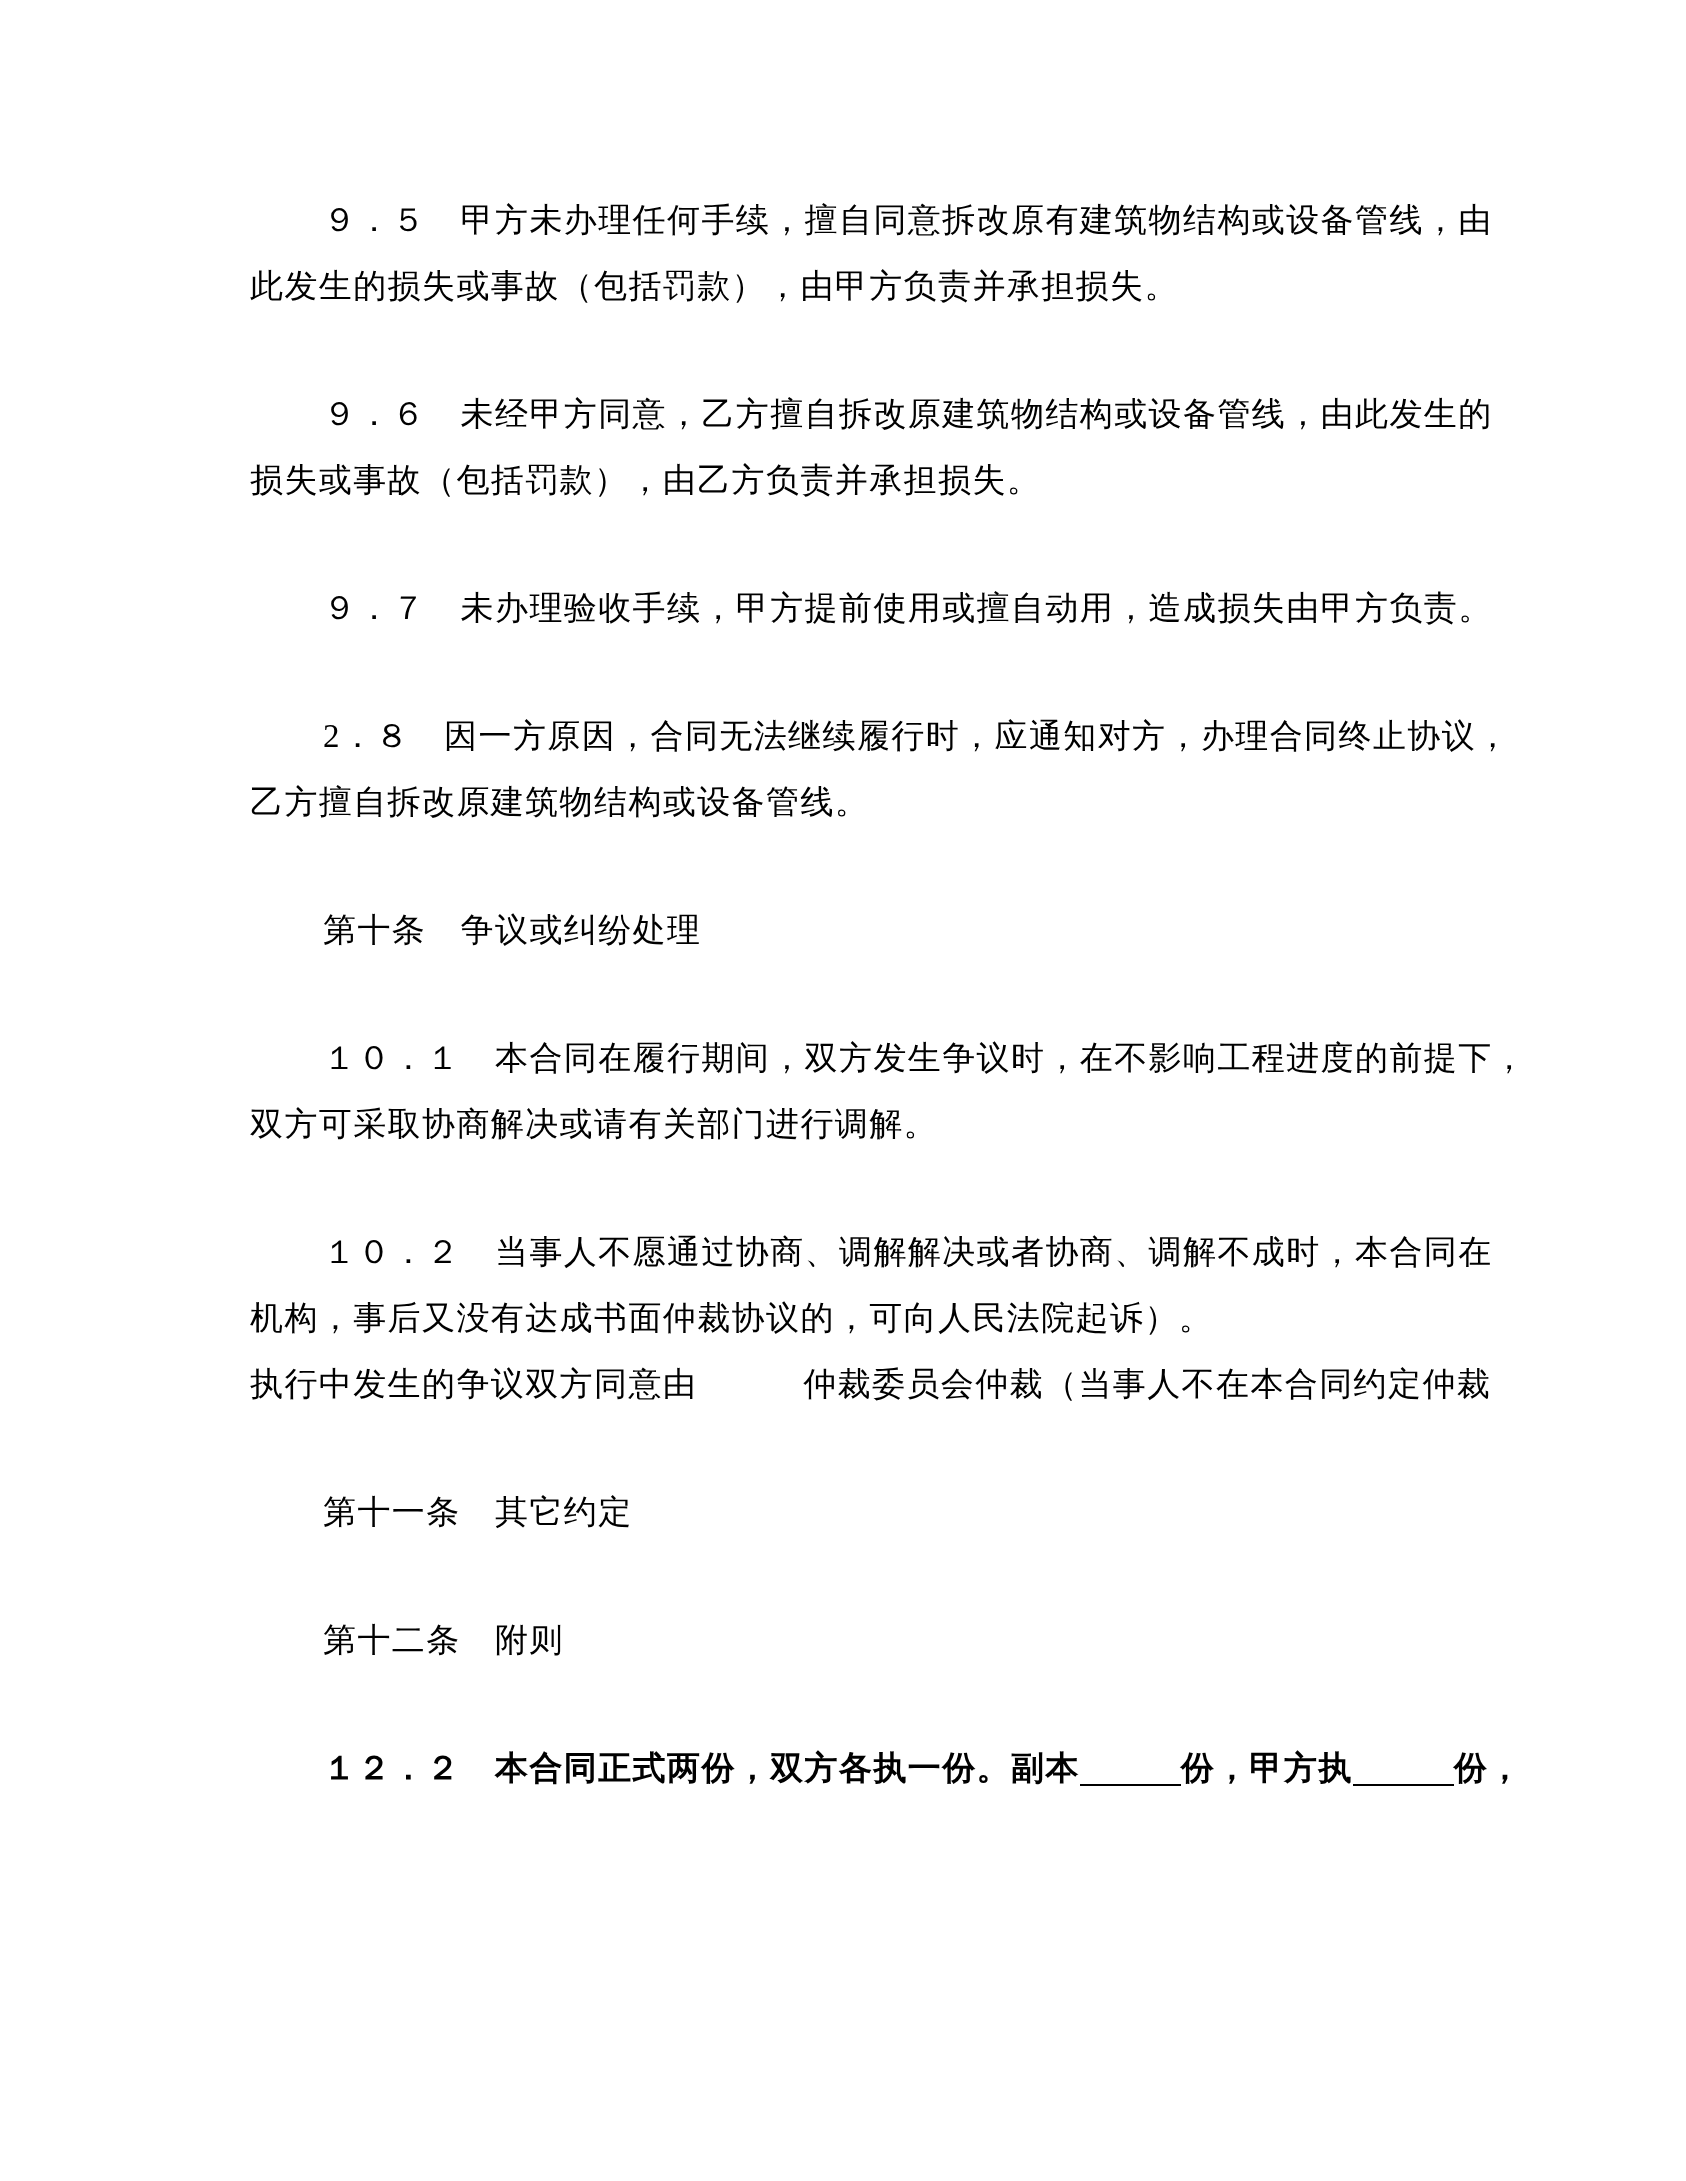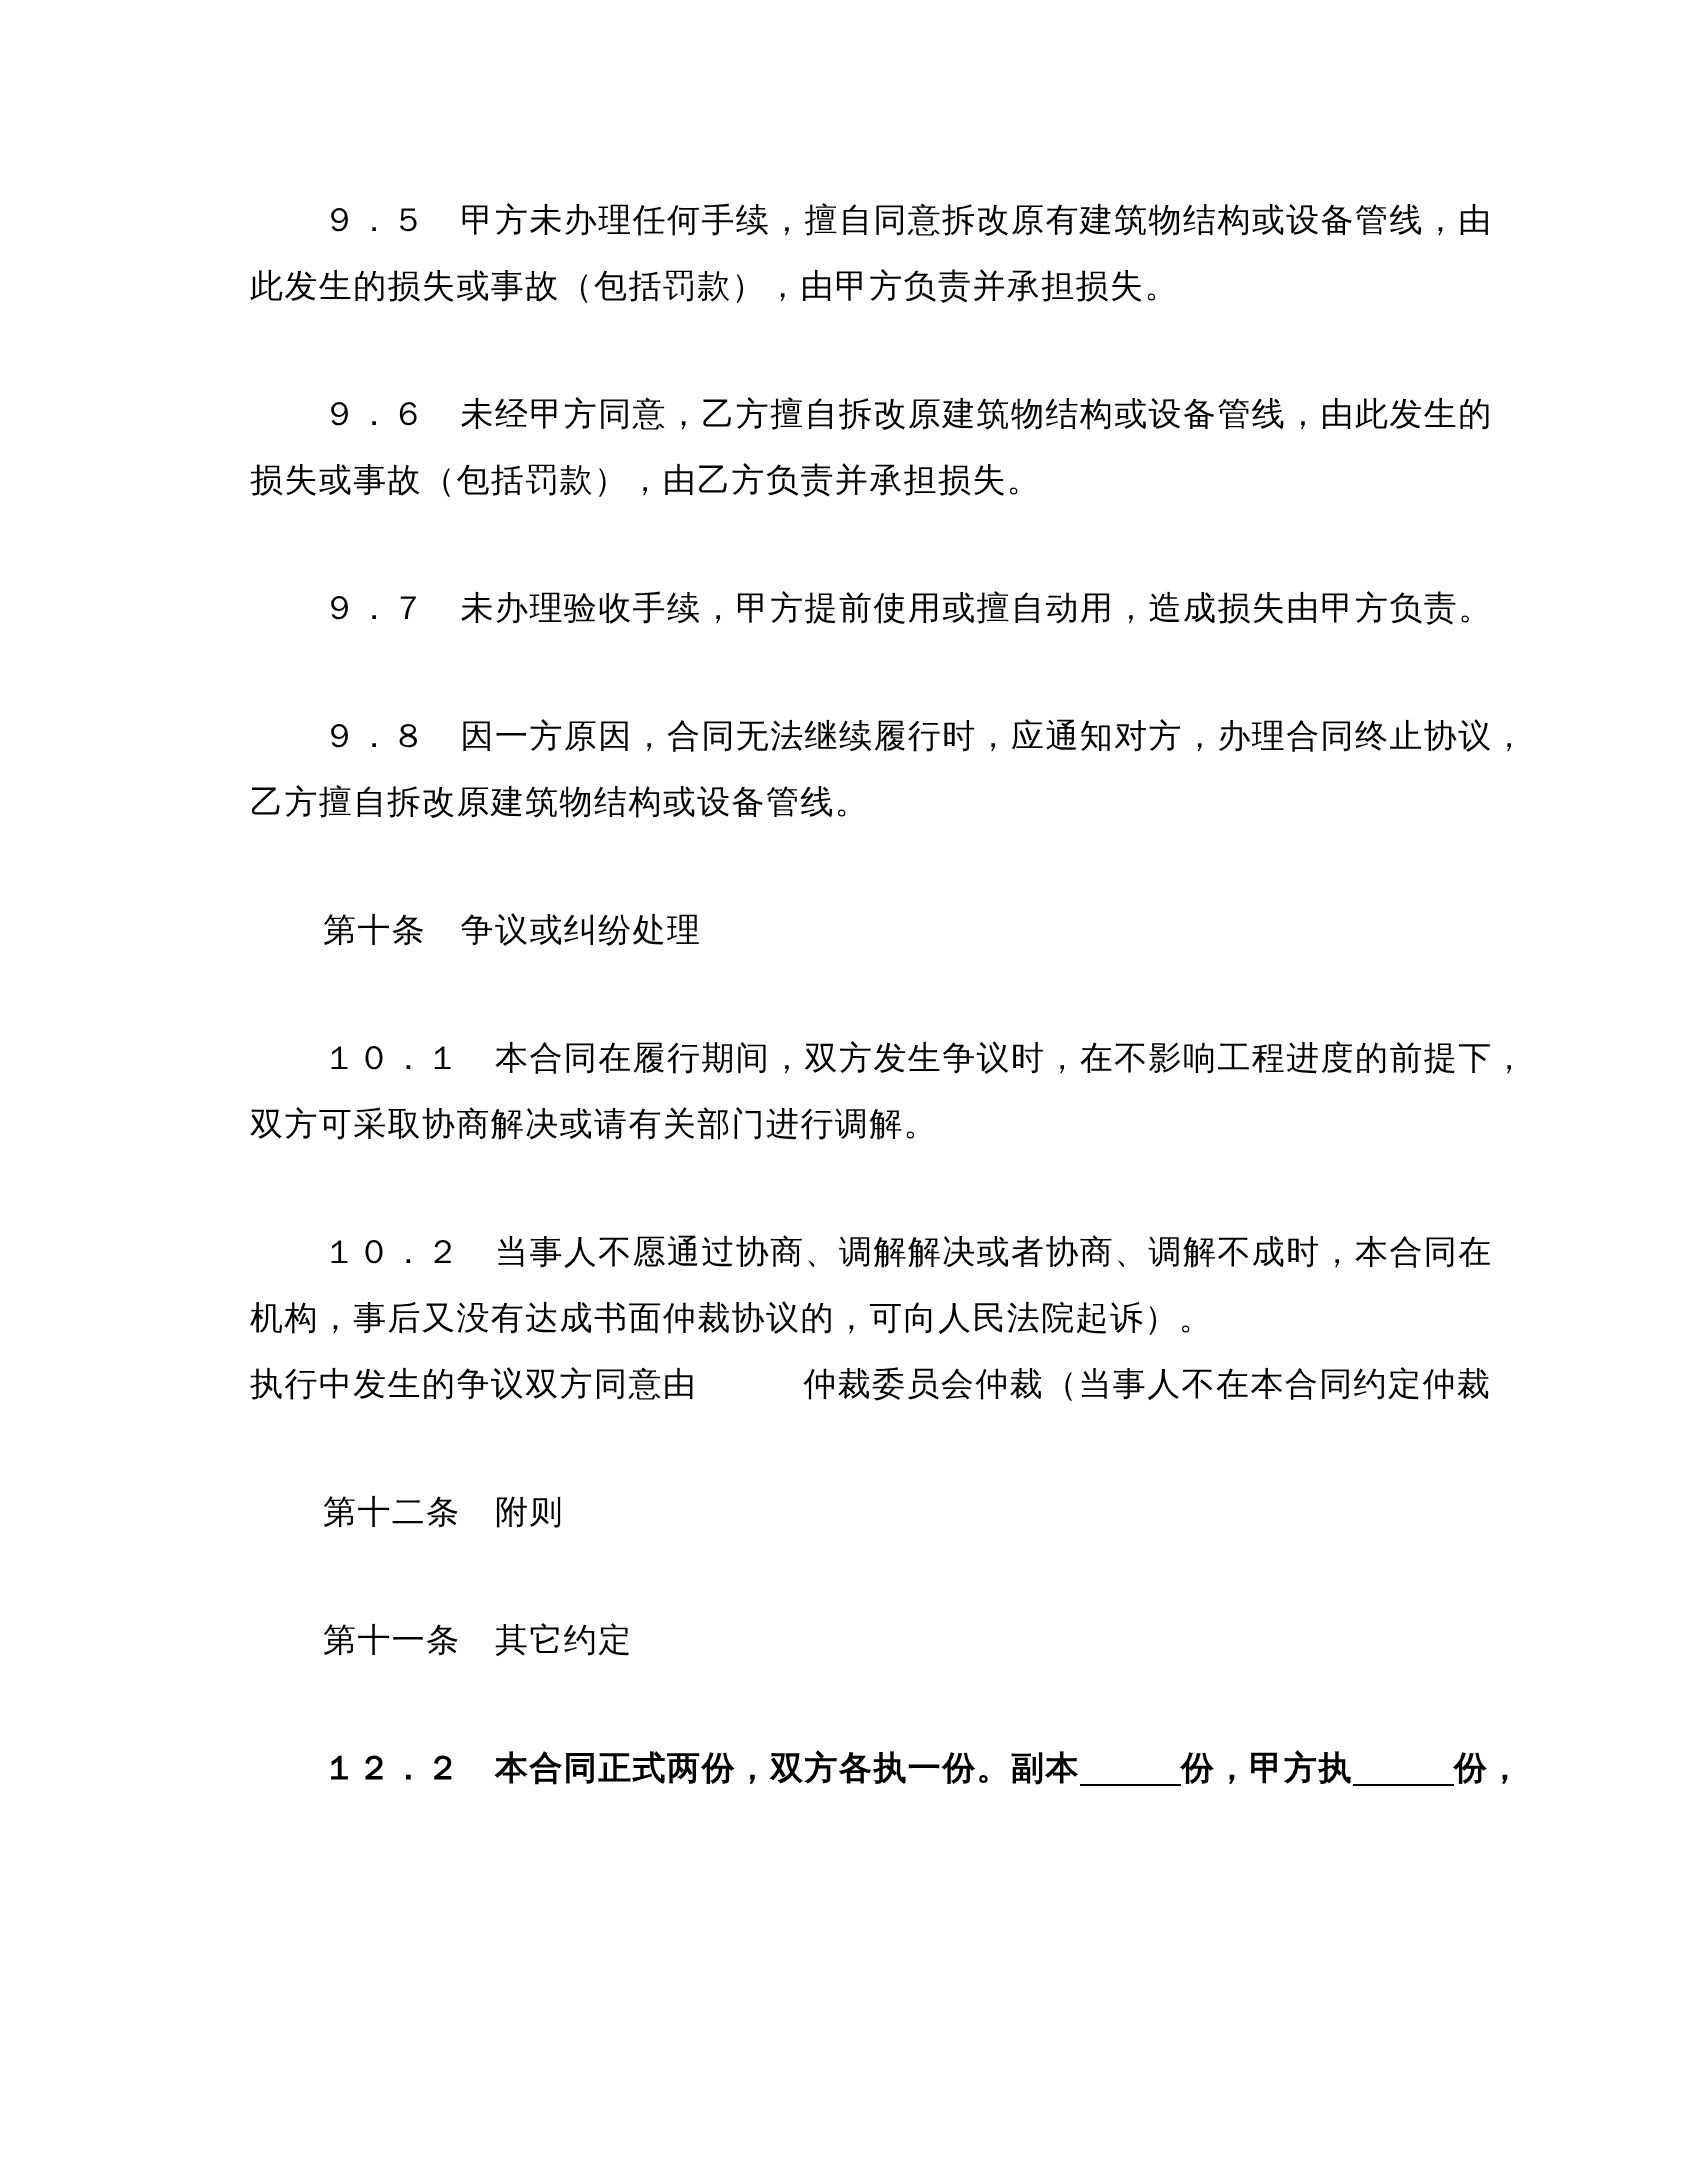--- a/index.html
+++ b/index.html
@@ -63,45 +63,45 @@
   <div class="para">
     <div class="line first">９．６　未经甲方同意，乙方擅自拆改原建筑物结构或设备管线，由此发生的</div>
     <div class="line">损失或事故（包括罚款），由乙方负责并承担损失。</div>
   </div>
 
   <div class="para">
     <div class="line first">９．７　未办理验收手续，甲方提前使用或擅自动用，造成损失由甲方负责。</div>
   </div>
 
   <div class="para">
-    <div class="line first">９．８　因一方原因，合同无法继续履行时，应通知对方，办理合同终止协议，</div>
+    <div class="line first">2．８　因一方原因，合同无法继续履行时，应通知对方，办理合同终止协议，</div>
     <div class="line">乙方擅自拆改原建筑物结构或设备管线。</div>
   </div>
 
   <div class="para">
     <div class="line first">第十条　争议或纠纷处理</div>
   </div>
 
   <div class="para">
     <div class="line first">１０．１　本合同在履行期间，双方发生争议时，在不影响工程进度的前提下，</div>
     <div class="line">双方可采取协商解决或请有关部门进行调解。</div>
   </div>
 
   <div class="para">
     <div class="line first">１０．２　当事人不愿通过协商、调解解决或者协商、调解不成时，本合同在</div>
     <div class="line">机构，事后又没有达成书面仲裁协议的，可向人民法院起诉）。</div>
     <div class="line"><span>执行中发生的争议双方同意由</span><span class="gap"></span><span>仲裁委员会仲裁（当事人不在本合同约定仲裁</span></div>
   </div>
 
   <div class="para">
-    <div class="line first">第十二条　附则</div>
+    <div class="line first">第十一条　其它约定</div>
   </div>
 
   <div class="para">
-    <div class="line first">第十一条　其它约定</div>
+    <div class="line first">第十二条　附则</div>
   </div>
 
 
   <div class="para">
     <div class="line first"><span>１２．２　本合同正式两份，双方各执一份。副本</span><span class="blank"></span><span>份，甲方执</span><span class="blank"></span><span>份，</span></div>
   </div>
 
 </div>
 
 

